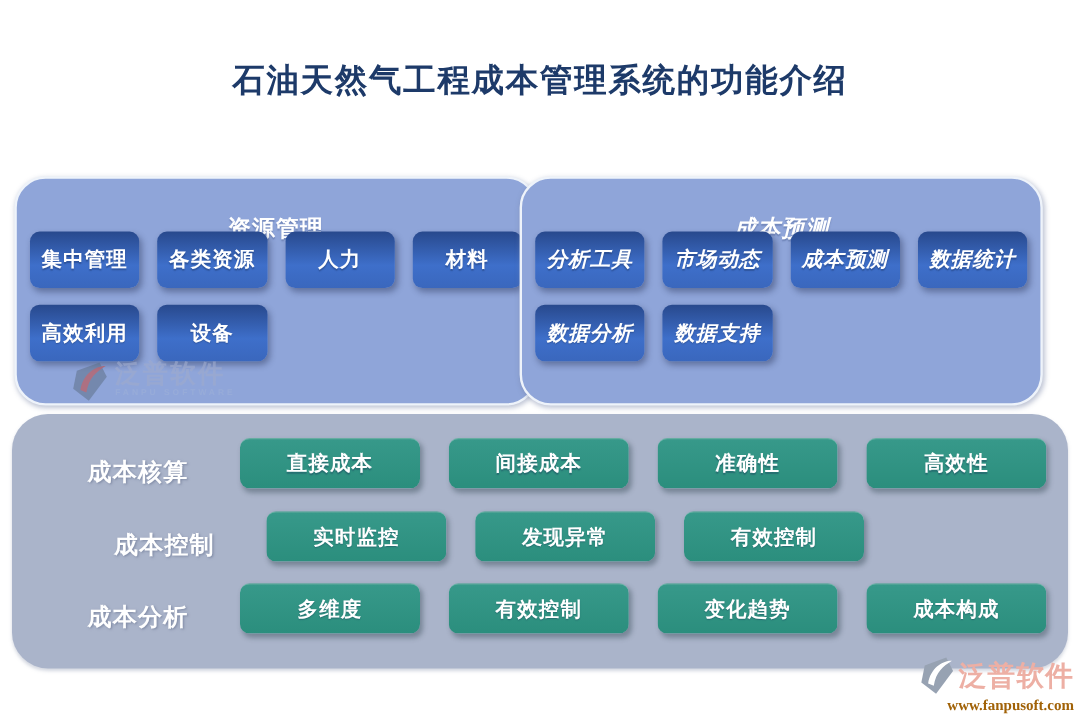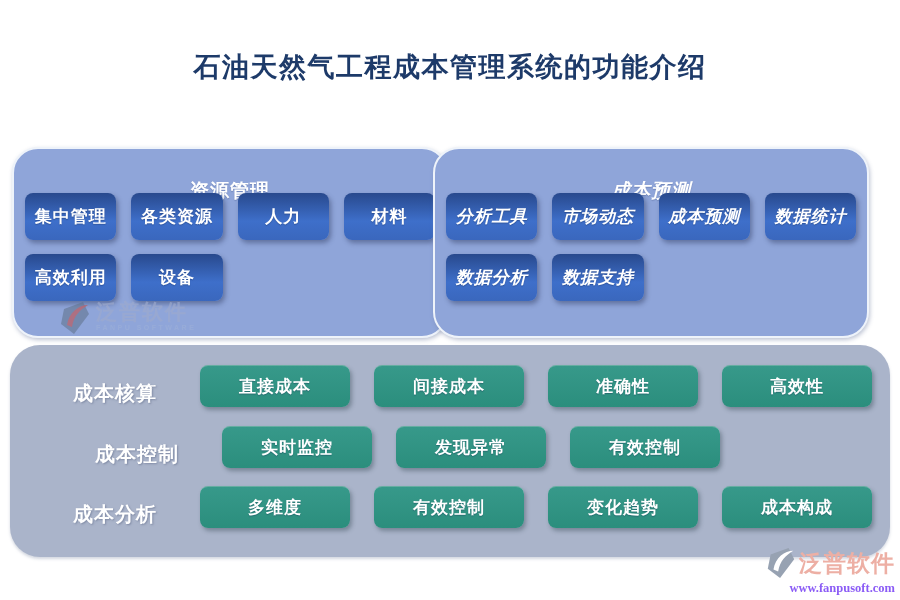--- a/index.html
+++ b/index.html
@@ -78,21 +78,21 @@
     display:block;font-size:7px;letter-spacing:2.5px;color:#9db0d8;font-weight:bold;
   }
 
   
   .wm-corner{position:absolute;right:5px;bottom:4px;width:150px;}
   .wm-corner .wm-row{display:flex;align-items:center;justify-content:flex-end;}
   .wm-corner .wm-brand{
     font-size:23px;color:#edafa4;font-weight:bold;letter-spacing:1px;margin-left:3px;
   }
   .wm-corner .wm-url{
-    text-align:right;font-size:12.5px;color:#8b5cf6;font-weight:bold;margin-top:1px;
+    text-align:right;font-size:12.5px;color:#a16207;font-weight:bold;margin-top:1px;
     font-family:"Liberation Serif","DejaVu Serif",serif;
   }
   .logo-svg{display:block;}
 </style>
 </head>
 <body>
 
 <div class="stage">
 
   <div class="title">石油天然气工程成本管理系统的功能介绍</div>

